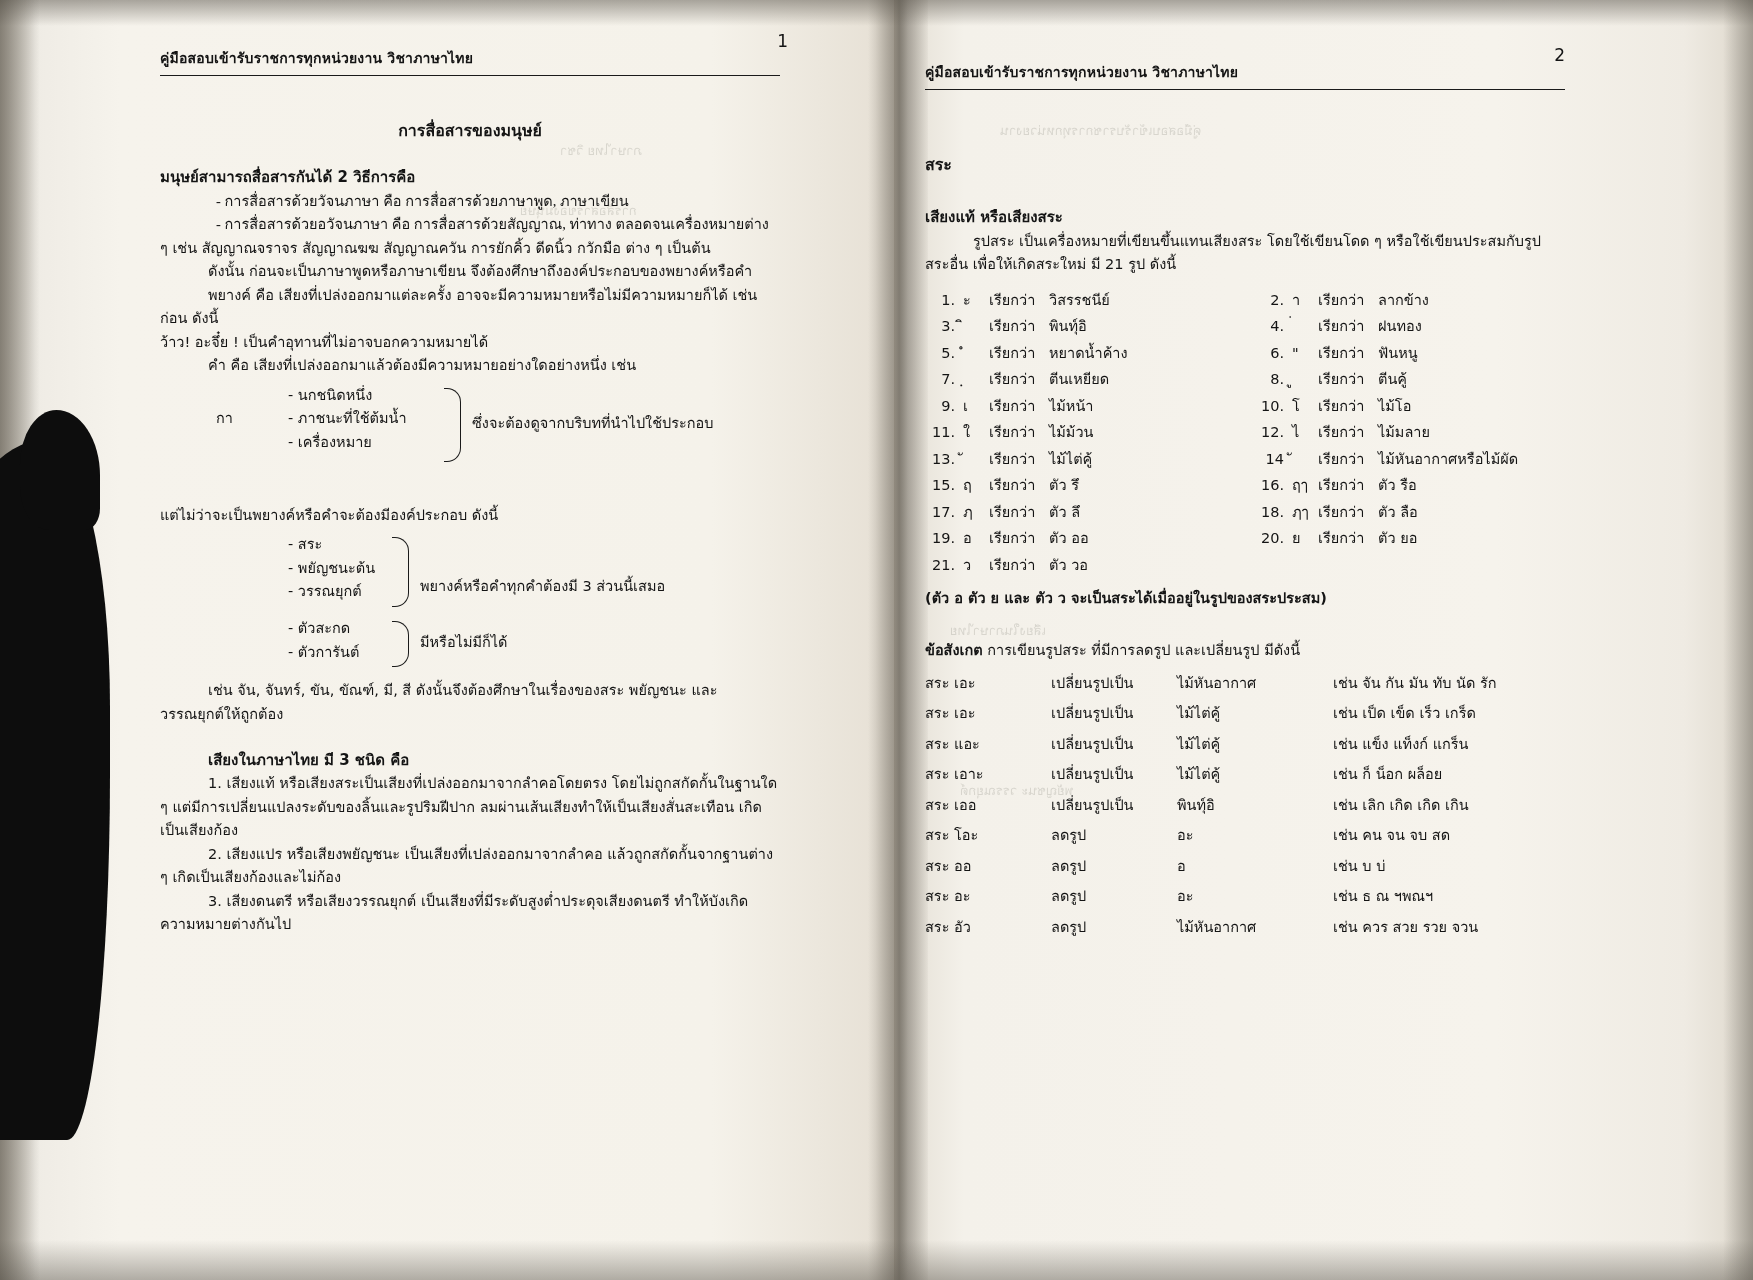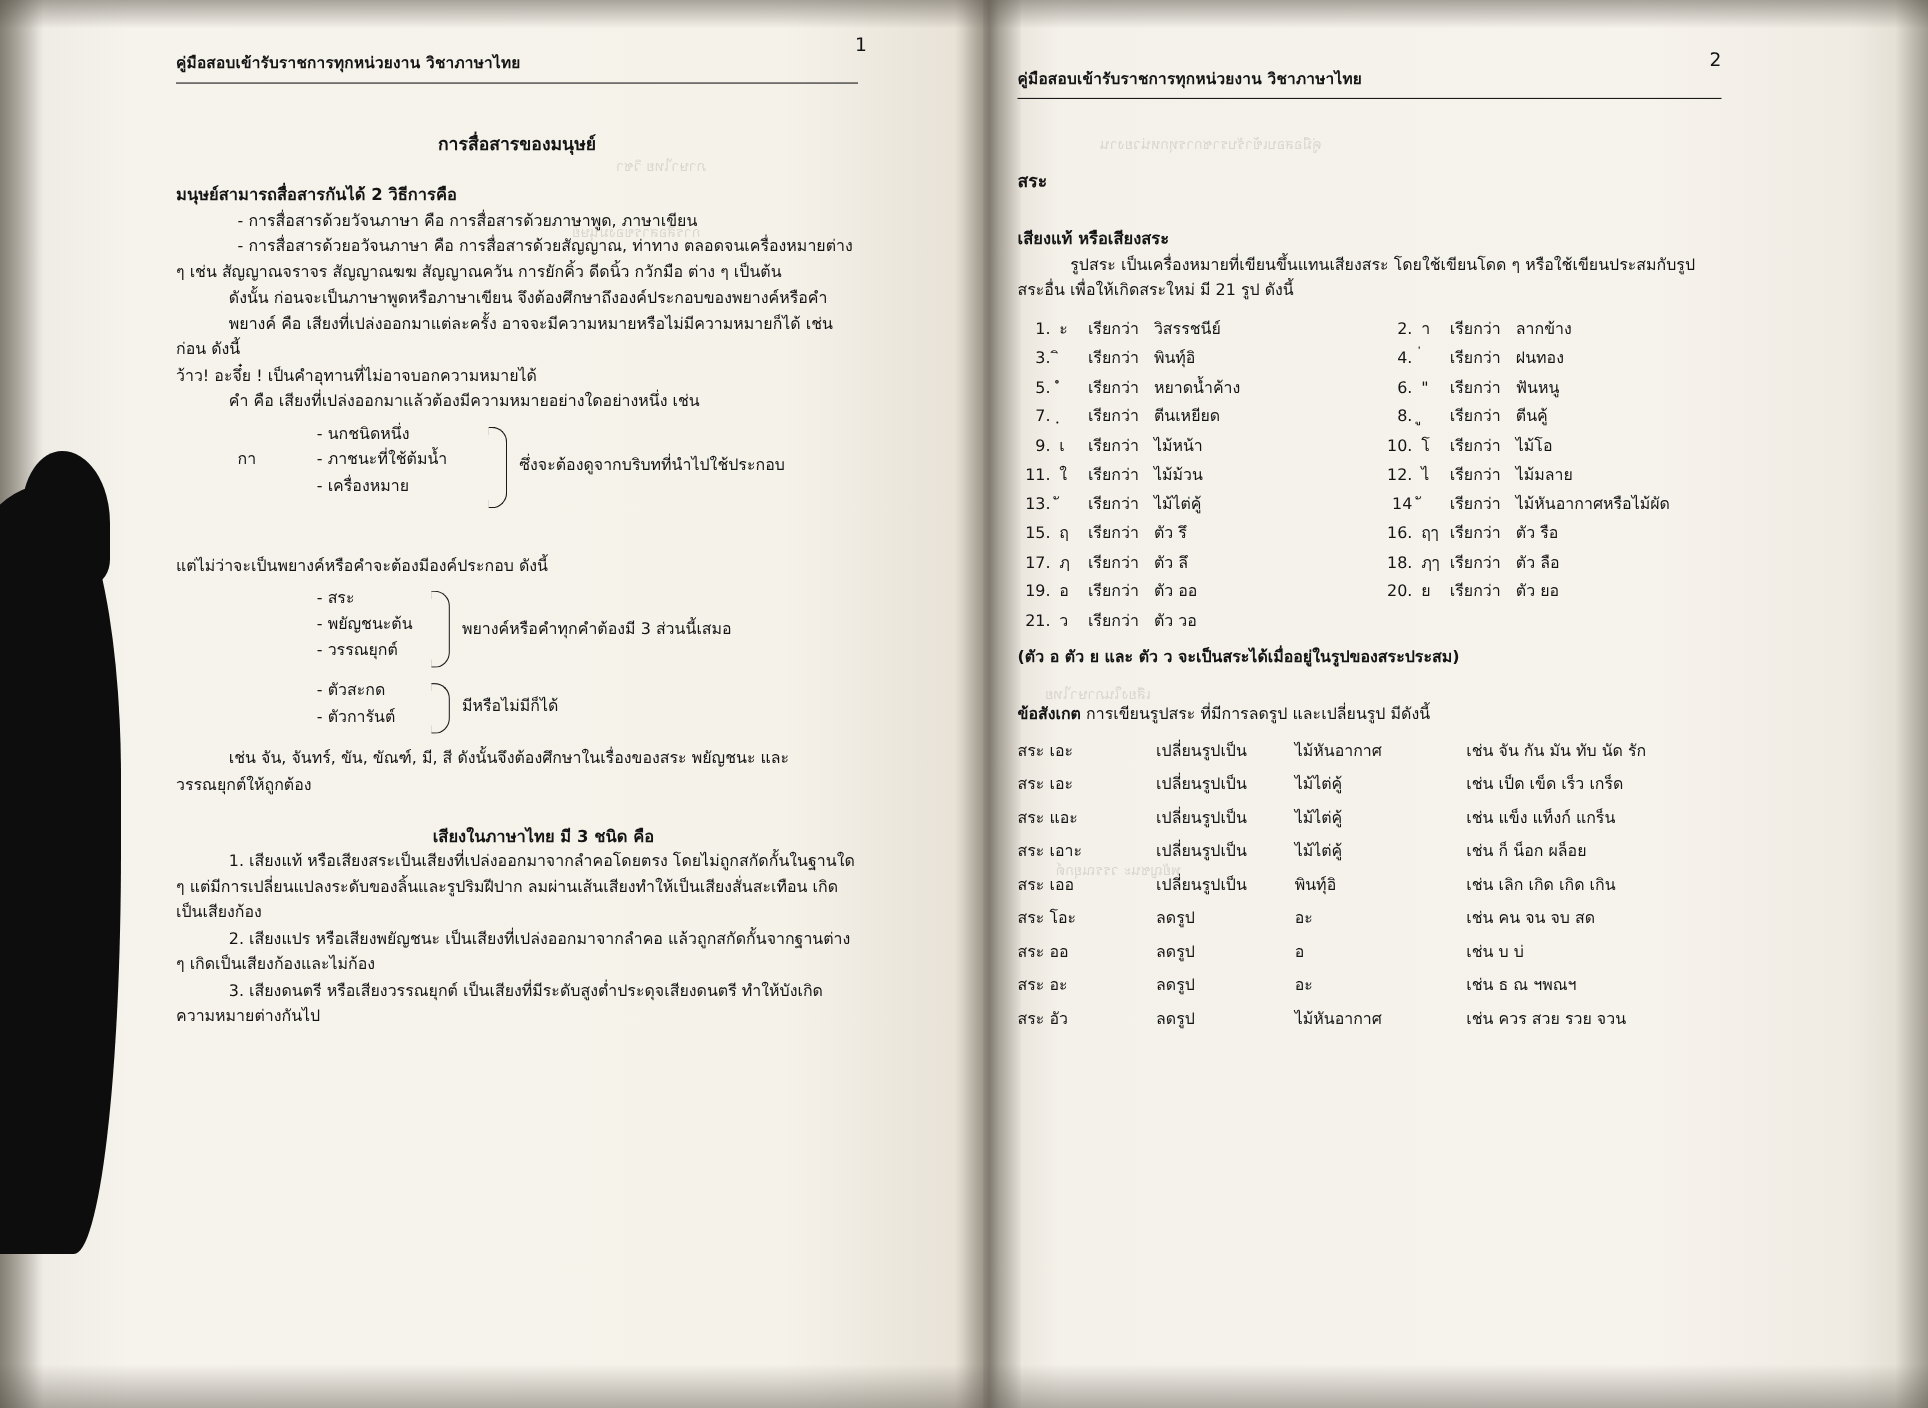--- a/index.html
+++ b/index.html
@@ -140,20 +140,21 @@
     margin-top: 22px;
   }
   p.para {
     margin: 0;
     text-indent: 48px;
   }
   p.para.noind { text-indent: 0; }
   p.dash {
     margin: 0;
     text-indent: 56px;
+    font-family: Liberation Serif, serif;
   }
 
   
   .brace-group {
     position: relative;
     margin-left: 56px;
     margin-top: 6px;
   }
   .bg-row { display: flex; align-items: center; }
   .bg-key { width: 72px; }
@@ -263,39 +264,39 @@
     <div class="brace-group" style="height:80px;">
       <div class="bg-row">
         <div class="bg-key"></div>
         <div class="bg-items">
           <div class="bg-item">- สระ</div>
           <div class="bg-item">- พยัญชนะต้น</div>
           <div class="bg-item">- วรรณยุกต์</div>
         </div>
       </div>
       <div class="brace" style="left:176px; top:4px; width:16px; height:68px;"></div>
-      <div class="brace-note" style="left:204px; top:28px;">พยางค์หรือคำทุกคำต้องมี 3 ส่วนนี้เสมอ</div>
+      <div class="brace-note" style="left:204px; top:42px;">พยางค์หรือคำทุกคำต้องมี 3 ส่วนนี้เสมอ</div>
     </div>
 
     <div class="brace-group" style="height:62px; margin-top:4px;">
       <div class="bg-row">
         <div class="bg-key"></div>
         <div class="bg-items">
           <div class="bg-item">- ตัวสะกด</div>
           <div class="bg-item">- ตัวการันต์</div>
         </div>
       </div>
       <div class="brace" style="left:176px; top:4px; width:16px; height:44px;"></div>
       <div class="brace-note" style="left:204px; top:14px;">มีหรือไม่มีก็ได้</div>
     </div>
 
     <p class="para">เช่น จัน, จันทร์, ขัน, ขัณฑ์, มี, สี ดังนั้นจึงต้องศึกษาในเรื่องของสระ พยัญชนะ และ</p>
     <p class="para noind">วรรณยุกต์ให้ถูกต้อง</p>
 
-    <div class="h2" style="margin-left:48px;text-align:center;">เสียงในภาษาไทย มี 3 ชนิด คือ</div>
+    <div class="h2" style="margin-left:48px;">เสียงในภาษาไทย มี 3 ชนิด คือ</div>
 
     <p class="para">1. เสียงแท้ หรือเสียงสระเป็นเสียงที่เปล่งออกมาจากลำคอโดยตรง โดยไม่ถูกสกัดกั้นในฐานใด ๆ แต่มีการเปลี่ยนแปลงระดับของลิ้นและรูปริมฝีปาก ลมผ่านเส้นเสียงทำให้เป็นเสียงสั่นสะเทือน เกิดเป็นเสียงก้อง</p>
     <p class="para">2. เสียงแปร หรือเสียงพยัญชนะ เป็นเสียงที่เปล่งออกมาจากลำคอ แล้วถูกสกัดกั้นจากฐานต่าง ๆ เกิดเป็นเสียงก้องและไม่ก้อง</p>
     <p class="para">3. เสียงดนตรี หรือเสียงวรรณยุกต์ เป็นเสียงที่มีระดับสูงต่ำประดุจเสียงดนตรี ทำให้บังเกิดความหมายต่างกันไป</p>
   </div>
 
   <div class="col col-right">
     <div style="height:42px"></div>
     <div class="head-row">
       <div class="running-head">คู่มือสอบเข้ารับราชการทุกหน่วยงาน วิชาภาษาไทย</div>

